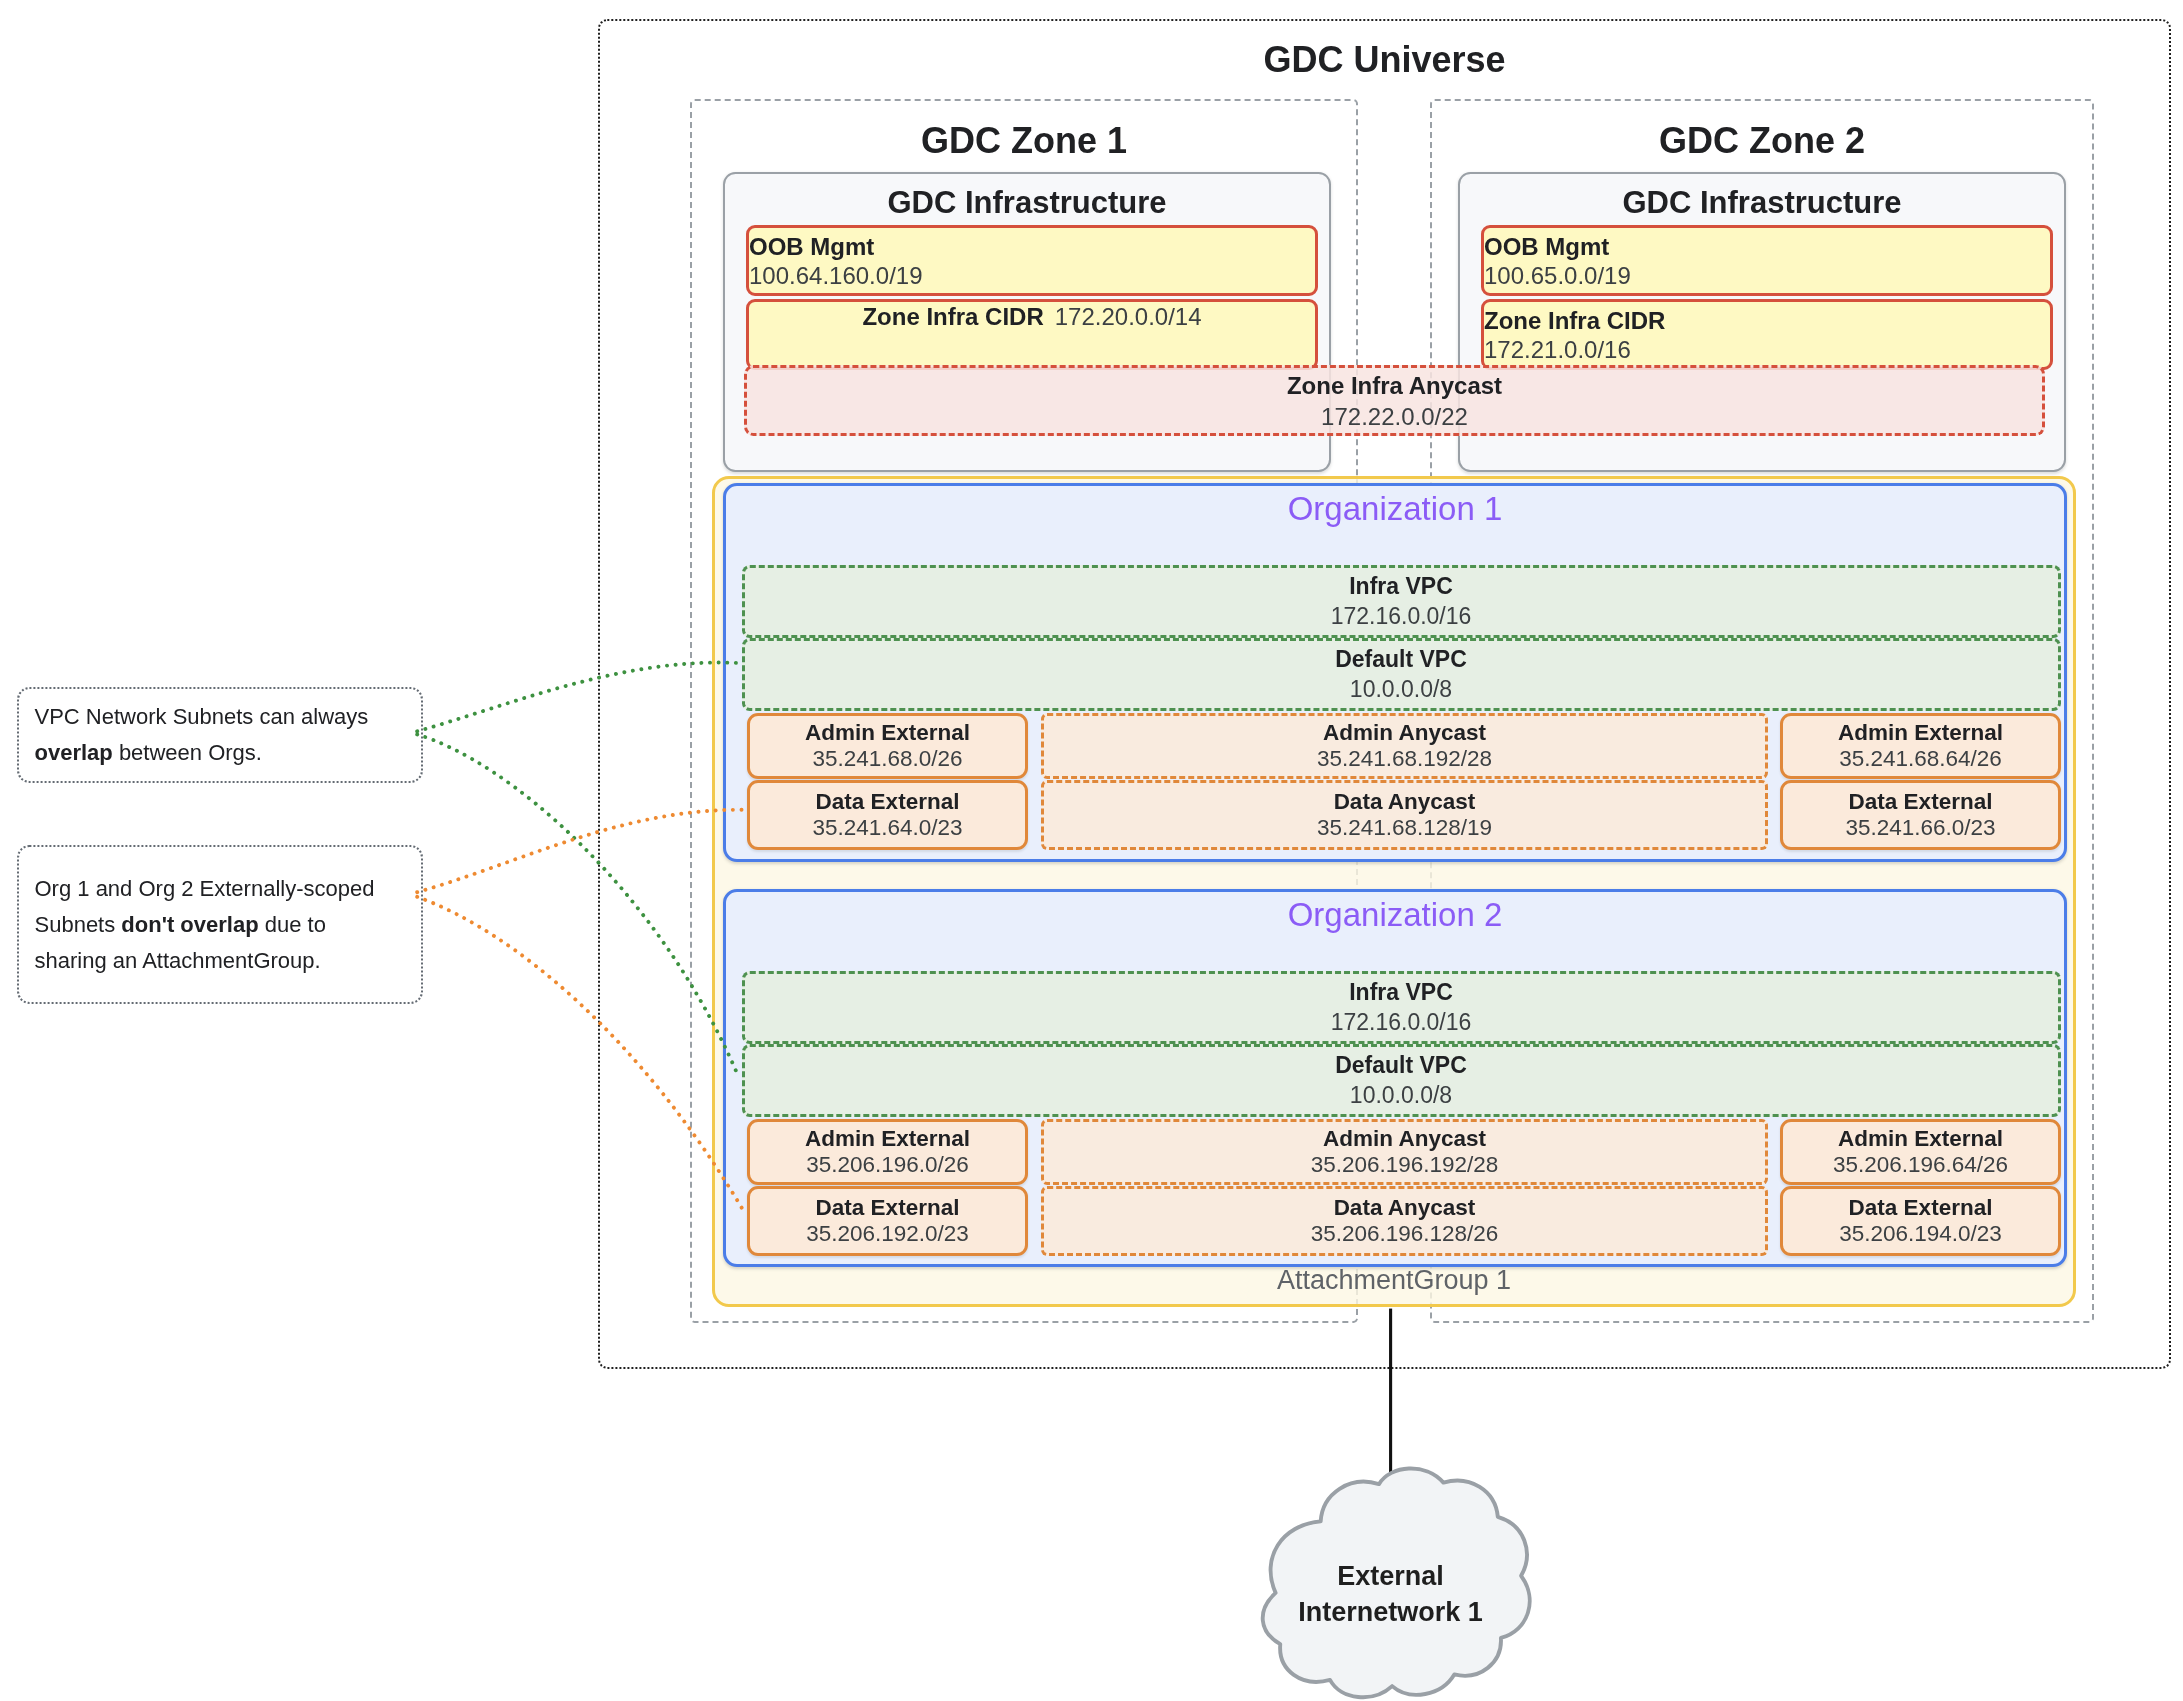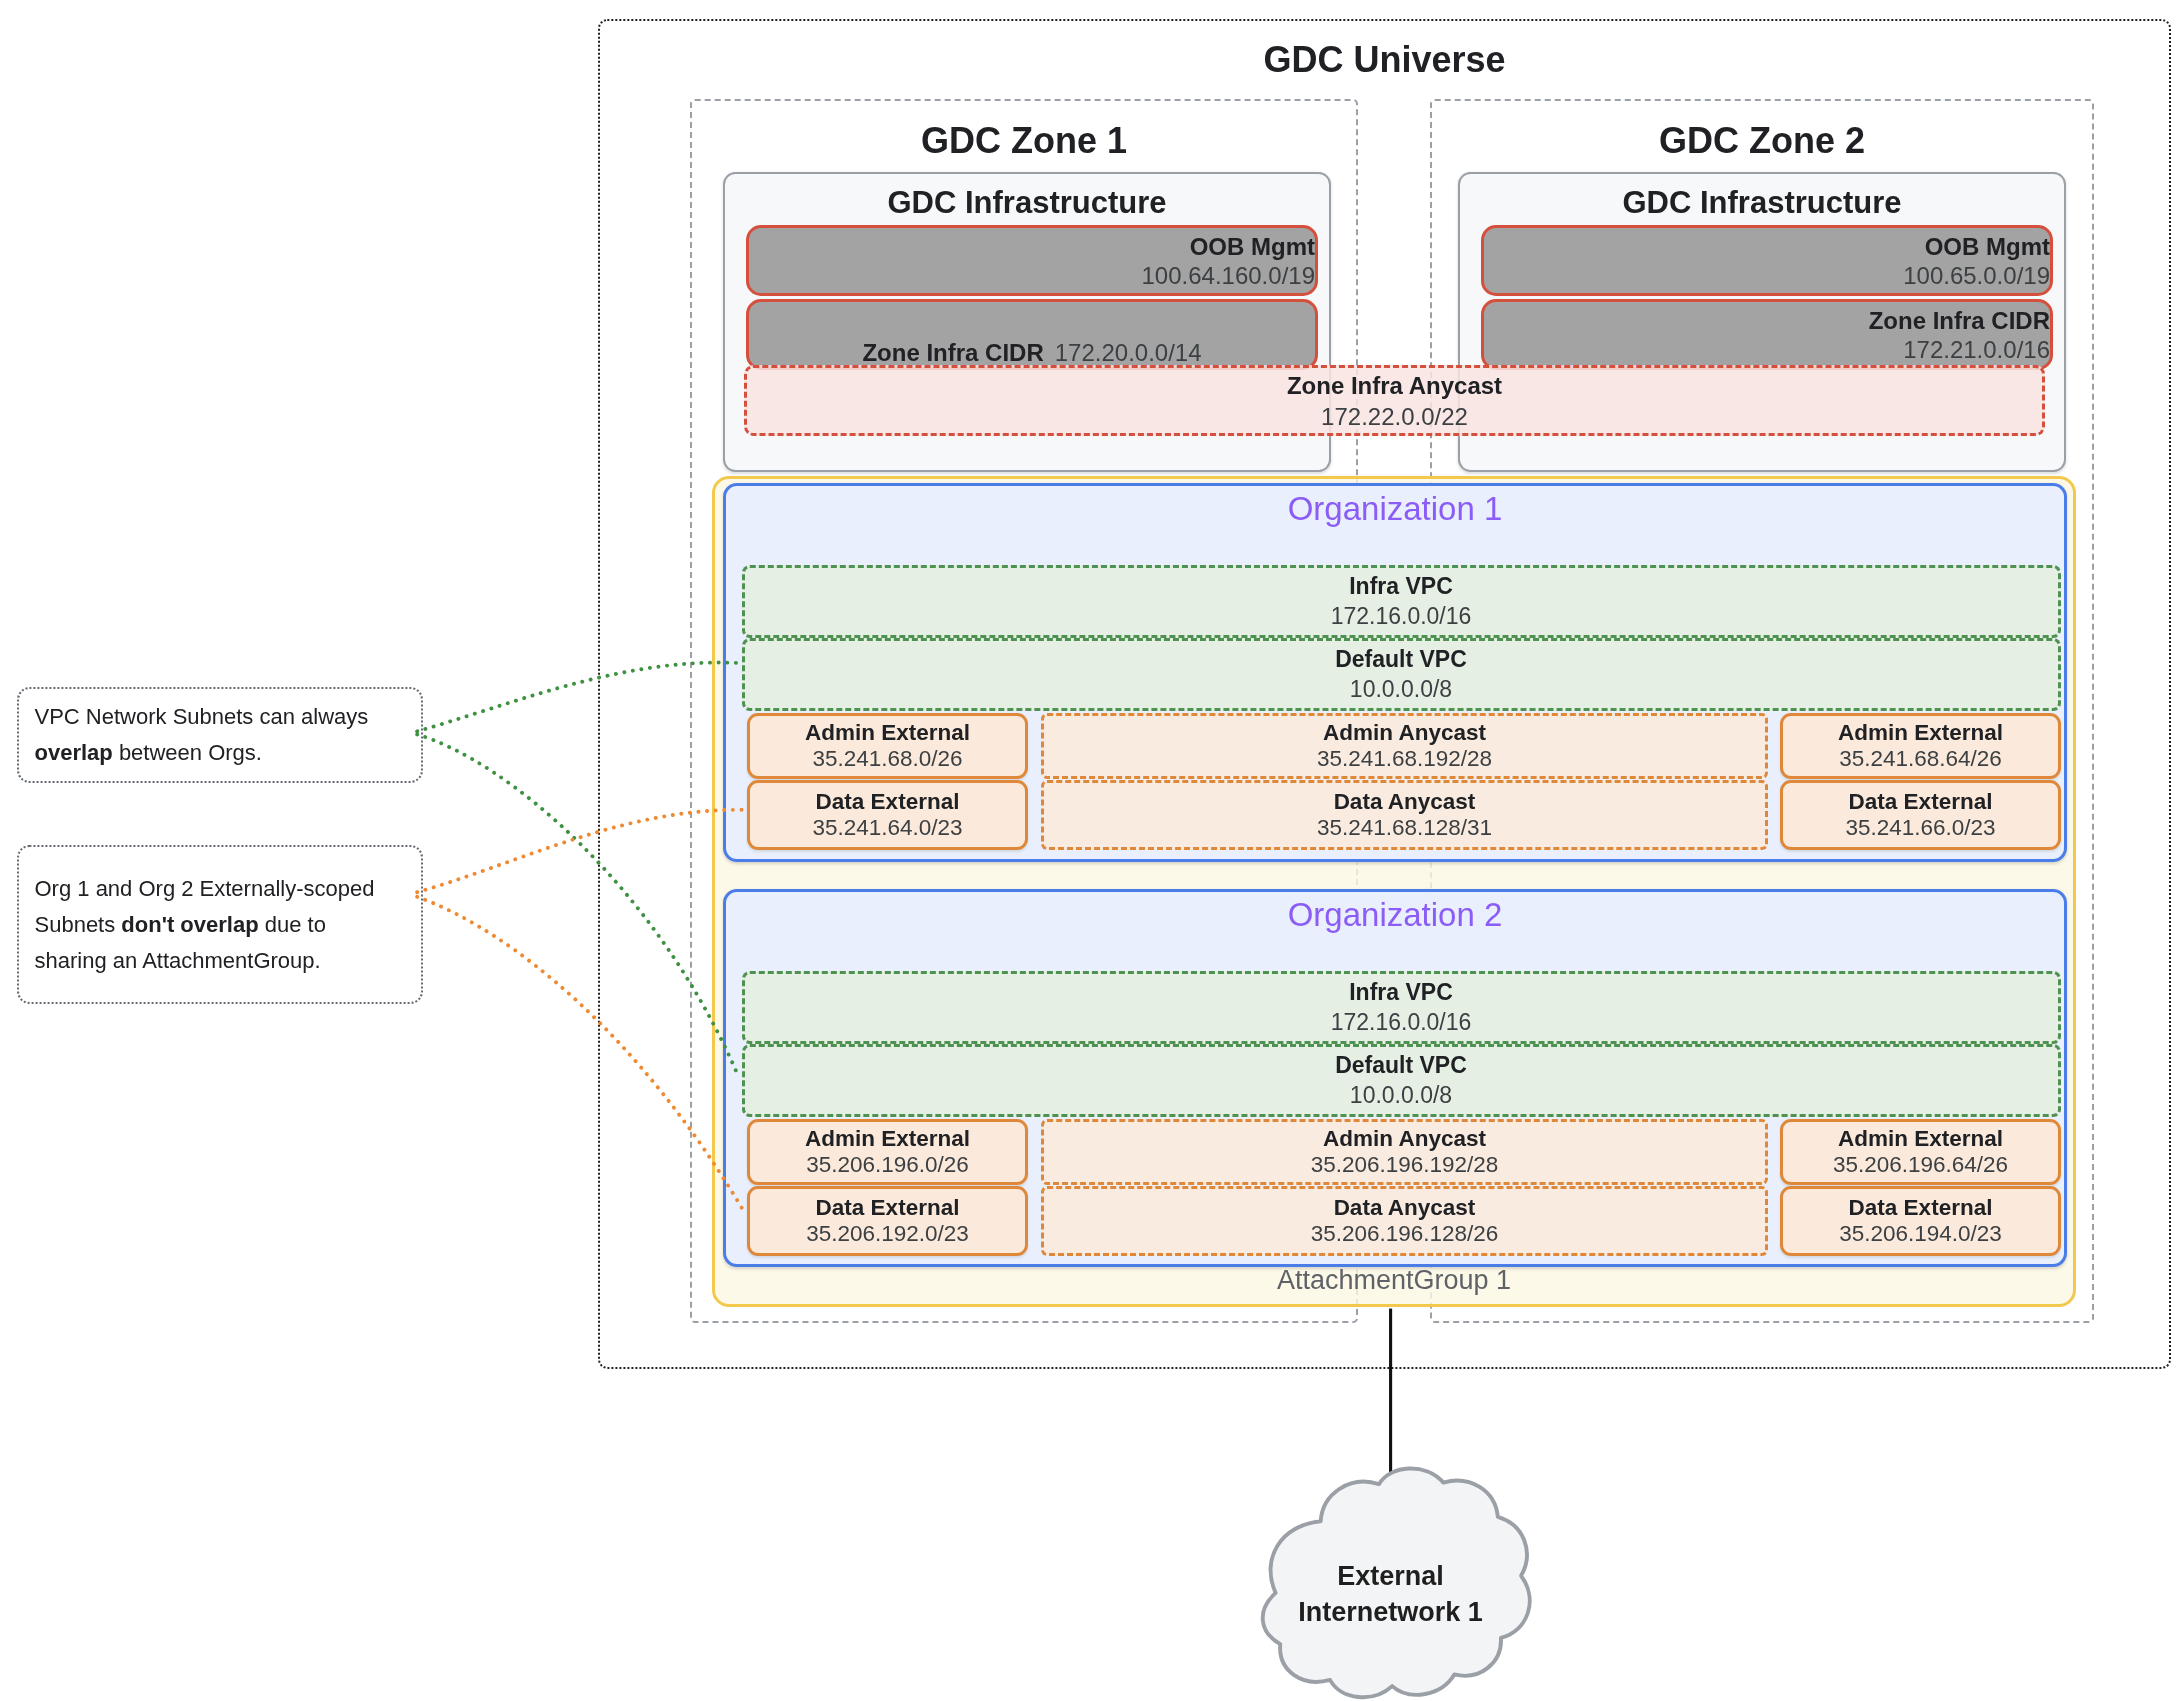--- a/index.html
+++ b/index.html
@@ -22,22 +22,22 @@
   .zone1-title { left:690px; width:668px; }
   .zone2-title { left:1430px; width:664px; }
 
   
   .infra { background:#f7f8fa; border:2.3px solid #9aa0a6; border-radius:12.4px;
     box-shadow:0 1.6px 3.1px rgba(60,64,67,0.18); z-index:3; }
   .infra1 { left:723px; top:172px; width:608px; height:300px; }
   .infra2 { left:1458px; top:172px; width:608px; height:300px; }
   .infra-title { margin-top:11px; text-align:center; font-size:31px; font-weight:bold; }
 
-  .redbox { background:#a3a3a3; border:3.1px solid #d5503c; border-radius:15px;
-    display:flex; flex-direction:column; align-items:flex-end; justify-content:center;
+  .redbox { background:#fef9c3; border:3.1px solid #d5503c; border-radius:9px;
+    display:flex; flex-direction:column; align-items:flex-start; justify-content:center;
     text-align:center; line-height:29px; }
   .oob  { position:absolute; left:21px; top:51px;  width:566px; height:65px; }
   .cidr { position:absolute; left:21px; top:125px; width:566px; height:65px; }
   .cidr-inline { flex-direction:row; gap:11px; }
 
   .anycast-red { left:744px; top:365px; width:1301px; height:71px;
     background:rgba(248,228,224,0.85); border:3.1px dashed #d5503c; border-radius:9.3px;
     display:flex; flex-direction:column; align-items:center; justify-content:center;
     text-align:center; line-height:31px; z-index:4; }
 
@@ -156,21 +156,21 @@
     <div class="sub solid row-admin col-right">
       <div class="b-label">Admin External</div>
       <div class="b-value">35.241.68.64/26</div>
     </div>
     <div class="sub solid row-data col-left">
       <div class="b-label">Data External</div>
       <div class="b-value">35.241.64.0/23</div>
     </div>
     <div class="sub dashed row-data col-mid">
       <div class="b-label">Data Anycast</div>
-      <div class="b-value">35.241.68.128/31</div>
+      <div class="b-value">35.241.68.128/19</div>
     </div>
     <div class="sub solid row-data col-right">
       <div class="b-label">Data External</div>
       <div class="b-value">35.241.66.0/23</div>
     </div>
   </div>
 
   <div class="abs org org2">
     <div class="org-title">Organization 2</div>
     <div class="vpc vpc-r1">

